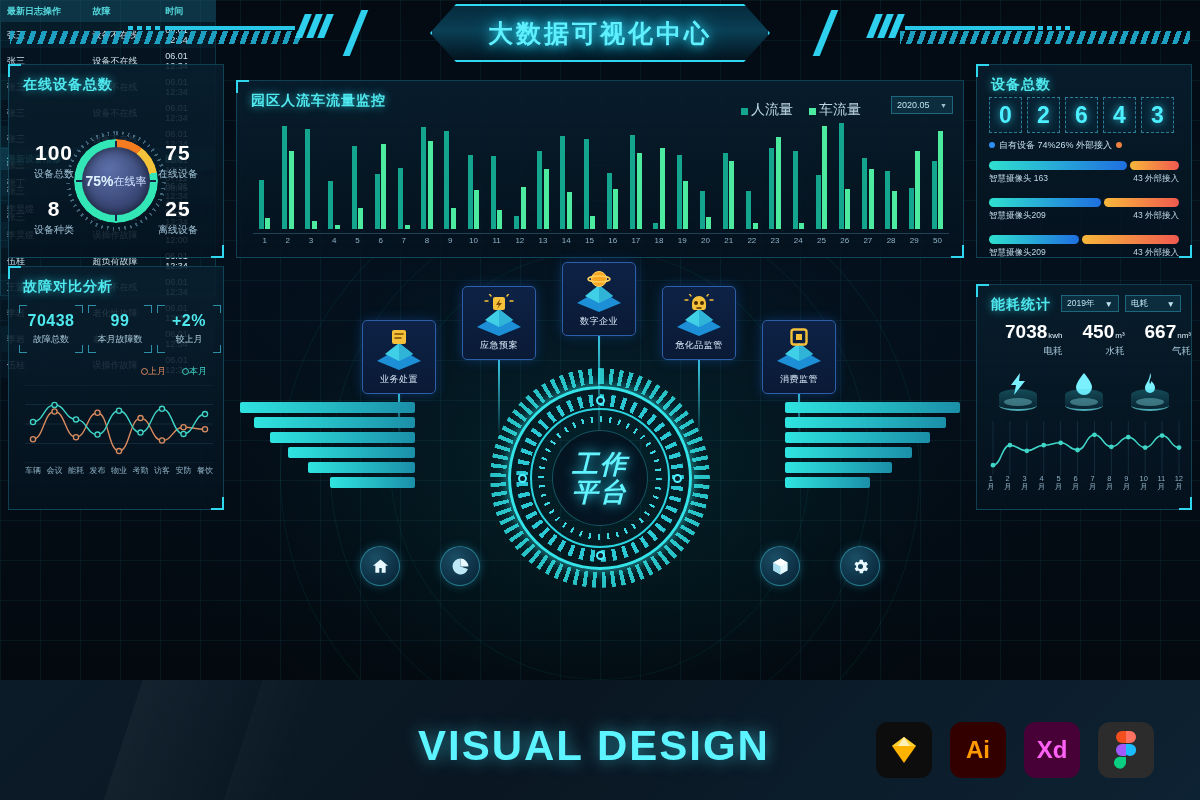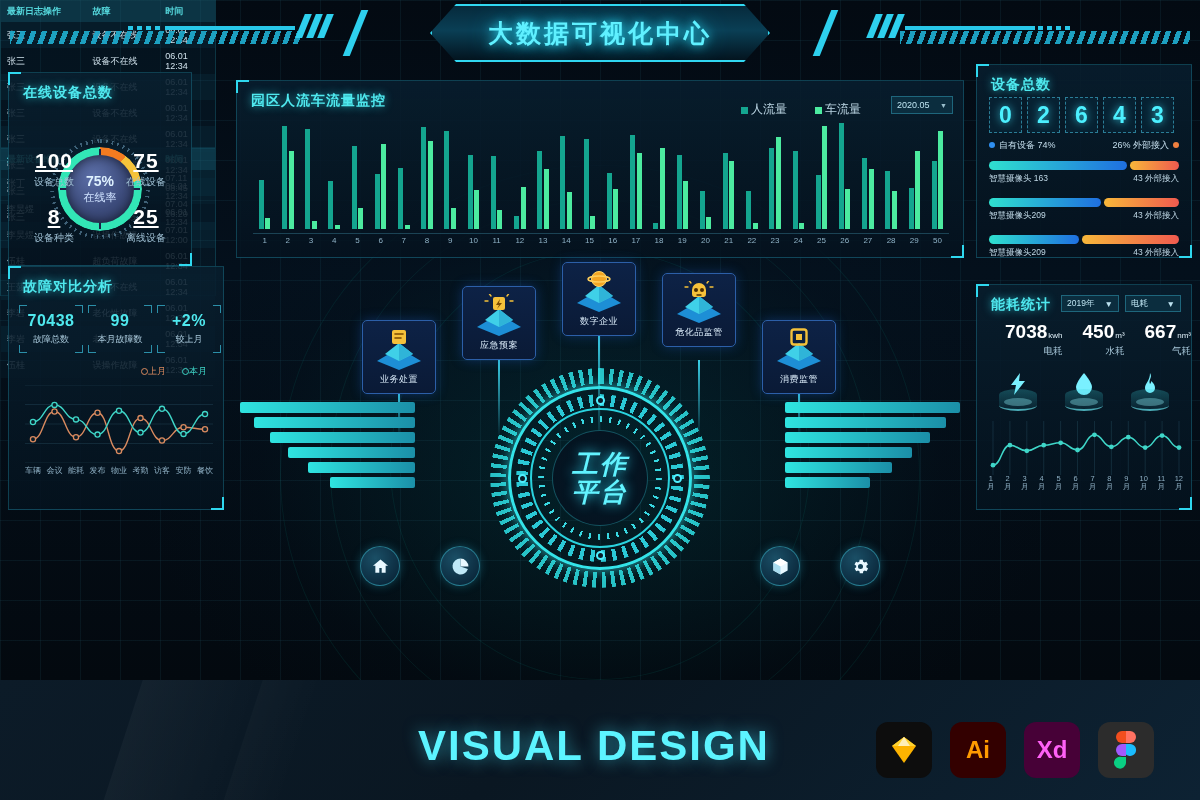--- a/index.html
+++ b/index.html
@@ -83,45 +83,45 @@
   }
   .panel::before { left:-1px; top:-1px; border-right:0; border-bottom:0; }
   .panel::after  { right:-1px; bottom:-1px; border-left:0; border-top:0; }
   .p-title {
     position:absolute; left:14px; top:11px;
     font-size:14px; font-weight:bold; color:#4fe8ee;
     text-shadow:0 0 8px rgba(45,220,235,.7); letter-spacing:1px;
   }
 
   
-  #p-online { left:8px; top:72px; width:184px; height:194px; }
+  #p-online { left:8px; top:64px; width:216px; height:194px; }
   .gauge-wrap { position:absolute; left:50%; top:74px; transform:translateX(-50%); width:84px; height:84px; }
   .gauge-ticks {
     position:absolute; inset:-8px; border-radius:50%;
     background:repeating-conic-gradient(rgba(120,170,200,.5) 0deg 2deg, transparent 2deg 7deg);
     -webkit-mask:radial-gradient(circle, transparent 46px, #000 46px);
             mask:radial-gradient(circle, transparent 46px, #000 46px);
   }
   .gauge-ring {
     position:absolute; inset:0; border-radius:50%;
     background:conic-gradient(from 0deg, #f47b20 0deg 38deg, #f5c33a 38deg 78deg, #32e6b6 78deg 360deg);
     -webkit-mask:radial-gradient(circle, transparent 31px, #000 31px);
             mask:radial-gradient(circle, transparent 31px, #000 31px);
   }
   .gauge-core {
     position:absolute; inset:8px; border-radius:50%;
     background:radial-gradient(circle at 40% 32%, #5c6fa8 0%, #3d4c7c 55%, #2b3760 100%);
-    display:flex; flex-direction:column; align-items:center; justify-content:center;
+    display:flex; flex-direction:row; align-items:center; justify-content:center;
     box-shadow:inset 0 0 12px rgba(0,0,0,.6);
   }
   .gauge-core .pct { font-size:14px; color:#dff2ff; font-weight:bold; }
   .gauge-core .lab { font-size:11px; color:#cfe2ff; margin-top:1px; }
   .gauge-cross { position:absolute; background:#1a2448; }
   .kpi { position:absolute; text-align:center; width:66px; }
-  .kpi .v { font-size:21px; font-weight:bold; color:#ffffff; letter-spacing:1px; font-family:"Liberation Sans", sans-serif;text-decoration:underline; }
+  .kpi .v { font-size:21px; font-weight:bold; color:#ffffff; letter-spacing:1px; font-family:"Liberation Sans", sans-serif; }
   .kpi .l { font-size:10px; color:#9fc0d4; margin-top:2px; }
   #k-total { left:12px; top:76px; }
   #k-online { right:12px; top:76px; }
   #k-kinds { left:12px; top:132px; }
   #k-offline { right:12px; top:132px; }
 
   
   #p-fault { left:8px; top:266px; width:216px; height:244px; }
   .stat-row { position:absolute; left:10px; top:38px; display:flex; gap:5px; }
   .stat-box {
@@ -148,21 +148,21 @@
     font-size:9px; color:#55d8dd; font-weight:bold; text-align:left;
     padding:4px 6px; background:rgba(14,60,78,0.85);
   }
   table.tbl td { font-size:9px; color:#cfe0ea; padding:3px 6px; }
   table.tbl tbody tr:nth-child(odd) { background:rgba(10,44,60,0.55); }
   table.tbl tbody tr:nth-child(even) { background:rgba(6,28,42,0.5); }
   .col-a { width:40%; } .col-b { width:34%; } .col-c { width:26%; }
 
   
   #p-traffic { left:236px; top:80px; width:728px; height:178px; }
-  .legend-bars { position:absolute; right:102px; top:20px; display:flex; gap:28px; font-size:12px; color:#bcd6e4;padding-left:45px; }
+  .legend-bars { position:absolute; right:102px; top:20px; display:flex; gap:16px; font-size:14px; color:#bcd6e4;padding-left:45px; }
   .legend-bars .sw { width:7px; height:7px; display:inline-block; margin-right:3px; vertical-align:-1px; }
   .select {
     position:absolute; right:10px; top:15px; width:62px; height:18px;
     background:rgba(12,48,64,0.9); border:1px solid rgba(50,160,185,.5);
     display:flex; align-items:center; justify-content:space-between;
     padding:0 5px; font-size:9px; color:#bde3f0; cursor:pointer;
   }
   .select .cv { font-size:7px; opacity:.8; }
   .bars {
     position:absolute; left:16px; bottom:28px; right:14px; height:108px;
@@ -247,21 +247,21 @@
   .digit {
     width:33px; height:36px;
     border:1px dashed rgba(62,175,205,.65);
     background:rgba(9,38,56,.6);
     display:flex; align-items:center; justify-content:center;
     font-size:23px; font-weight:bold; color:#4cf0ff;
     text-shadow:0 0 9px rgba(60,230,255,.8);
   }
   .dt-legend {
     position:absolute; left:12px; right:12px; top:74px;
-    display:flex; justify-content:space-between; align-items:center; font-size:9px; color:#c6dfee;
+    display:flex; justify-content:flex-start; align-items:center; font-size:9px; color:#c6dfee;
   }
   .dt-legend .dot { width:6px; height:6px; border-radius:50%; display:inline-block; }
   .prow { position:absolute; left:12px; right:12px; }
   .pbar-line { display:flex; gap:3px; height:9px; }
   .pbar-line .pl { background:linear-gradient(90deg,#2fe0cf,#1f6fe0); border-radius:5px; }
   .pbar-line .pr { background:linear-gradient(90deg,#f7b73a,#f05a4f); border-radius:5px; }
   .plabels { display:flex; justify-content:space-between; font-size:8.5px; color:#c0d8e6; margin-top:3px; }
 
   
   #p-energy { left:976px; top:284px; width:216px; height:226px; }
@@ -731,21 +731,21 @@
             <polygon points="26,15 40,26 26,33 12,26" fill="#3fd0e8"></polygon>
             <polygon points="26,15 40,26 26,33" fill="#2fb4d8"></polygon>
             <circle cx="26" cy="9" r="7.5" fill="#f5a623"></circle>
             <circle cx="26" cy="9" r="7.5" fill="none" stroke="#ffd466" stroke-width="1"></circle>
             <ellipse cx="26" cy="9" rx="11" ry="3" fill="none" stroke="#ffcf5c" stroke-width="1.6"></ellipse>
           </svg>
         </span>
         <span class="nlab">数字企业</span>
       </div>
 
-      <div class="node" style="left:426px; top:23px;">
+      <div class="node" style="left:426px; top:36px;">
         <span class="glyph">
           <svg viewBox="0 0 52 44" width="52" height="44">
             <polygon points="26,20 48,33 26,42 4,33" fill="#1d8fd6"></polygon>
             <polygon points="26,15 40,26 26,33 12,26" fill="#3fd0e8"></polygon>
             <polygon points="26,15 40,26 26,33" fill="#2fb4d8"></polygon>
             <path d="M19 9a7 7 0 0 1 14 0v4a3 3 0 0 1-2 3h-10a3 3 0 0 1-2-3z" fill="#f5c13a"></path>
             <circle cx="23" cy="9" r="2" fill="#4a2c00"></circle>
             <circle cx="29" cy="9" r="2" fill="#4a2c00"></circle>
             <path d="M24 14h4" stroke="#4a2c00" stroke-width="1.3" stroke-linecap="round"></path>
             <path d="M18 2l-1.5-2 M34 2l1.5-2 M15 6h-3 M37 6h3" stroke="#f5c13a" stroke-width="1.3" stroke-linecap="round"></path>

